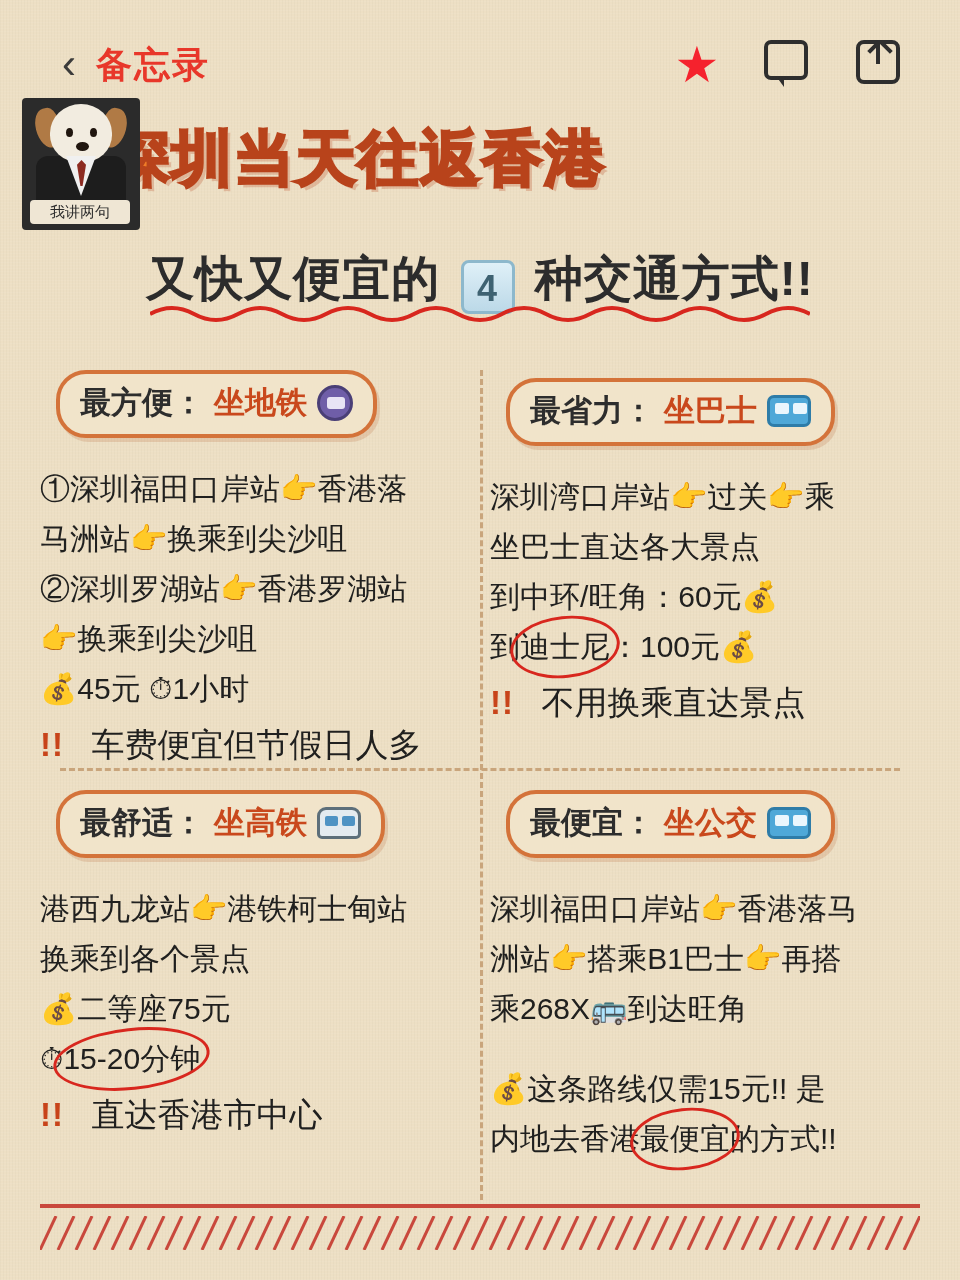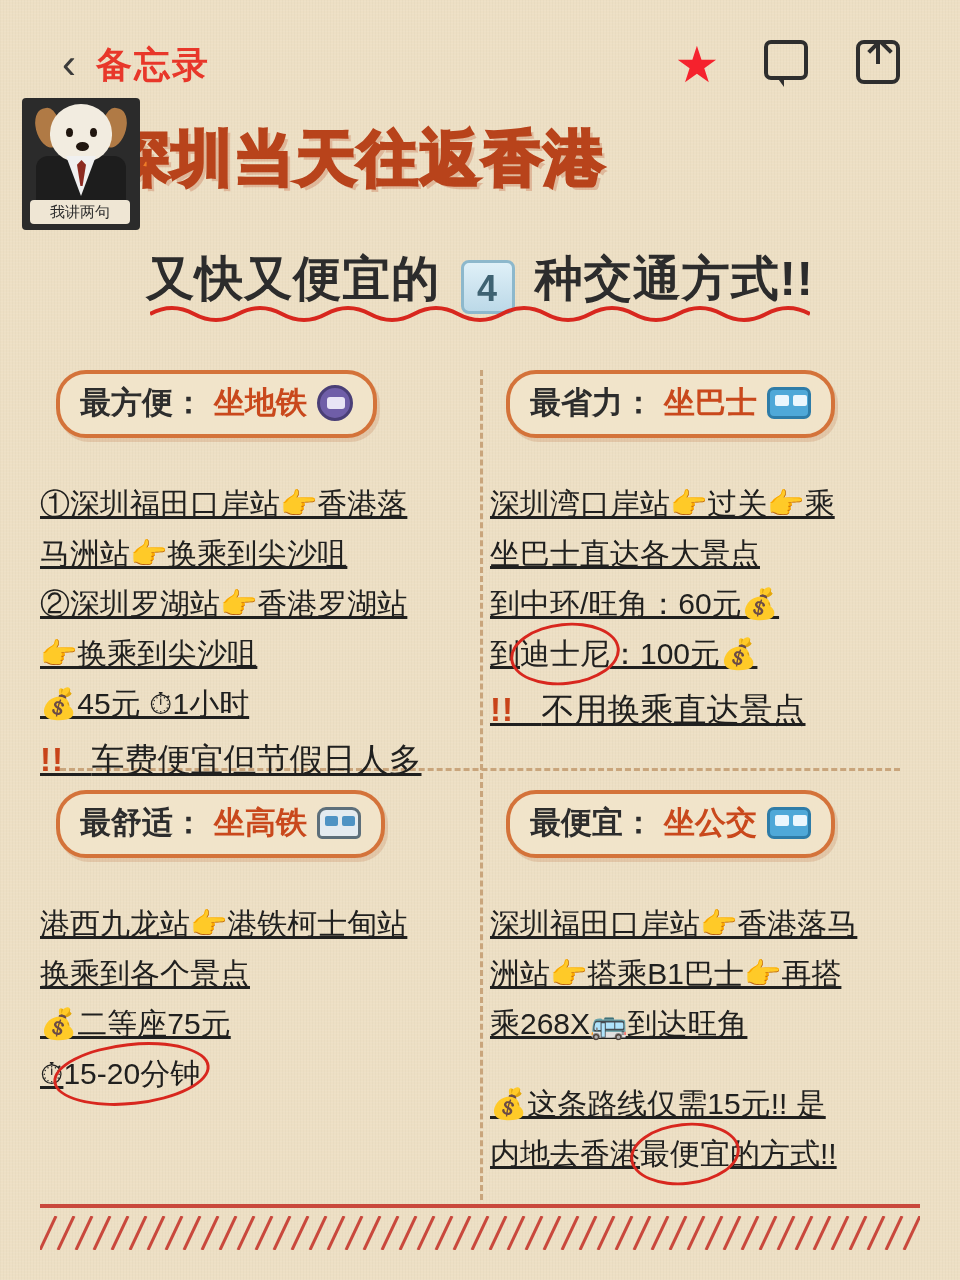--- a/index.html
+++ b/index.html
@@ -117,42 +117,41 @@
   .v-divider {
     position: absolute; left: 440px; top: 0; width: 0; height: 830px;
     border-left: 3px dashed #c9a57c;
   }
   .h-divider {
     position: absolute; left: 20px; top: 398px; width: 840px; height: 0;
     border-top: 3px dashed #c9a57c;
   }
   .cell { position: absolute; width: 430px; }
   .cell.c1 { left: 0;   top: 0; }
-  .cell.c2 { left: 450px; top: 0; }
+  .cell.c2 { left: 450px; top: 8px; }
   .cell.c3 { left: 0;   top: 420px; }
   .cell.c4 { left: 450px; top: 420px; }
 
   .pill {
     display: inline-flex; align-items: center; gap: 10px;
     padding: 8px 20px 10px 20px;
     border: 4px solid #d4733a; border-radius: 30px;
     background: #f1e4ca;
     font-size: 31px; font-weight: bold; color: #2d2d2d;
     white-space: nowrap;
     position: relative;
     box-shadow: 3px 4px 0 rgba(180,90,40,0.18);
   }
   .pill .hl { color: #c9481c; }
   .pill-wrap { margin-left: 16px; }
 
   .body-lines {
-    margin-top: 41px;
+    margin-top: 26px;
     font-size: 30px; color: #20201f; line-height: 50px;
     font-weight: 500;
-    text-decoration: underline;
   }
   .body-lines .ln { white-space: nowrap; }
   .note { margin-top: 6px; font-size: 33px; }
   .note .bangs { color: #c8441a; font-weight: bold; letter-spacing: 1px; }
 
   .circle-mark {
     position: relative;
     display: inline-block;
   }
   .circle-mark:after {
@@ -284,20 +283,24 @@
           <span class="hl">坐高铁</span>
           <span class="glyph g-train"></span>
         </div>
       </div>
       <div class="body-lines">
         <div class="ln">港西九龙站👉港铁柯士甸站</div>
         <div class="ln">换乘到各个景点</div>
         <div class="ln">💰二等座75元</div>
         <div class="ln">
           <span>⏱</span><span class="circle-mark">15-20分钟</span>
+        </div>
+        <div class="note">
+          <span class="bangs">!!</span>
+          &nbsp;&nbsp;<span>直达香港市中心</span>
         </div>
       </div>
     </div>
 
     <div class="cell c4">
       <div class="pill-wrap">
         <div class="pill">
           <span>最便宜：</span>
           <span class="hl">坐公交</span>
           <span class="glyph g-bus"></span>

